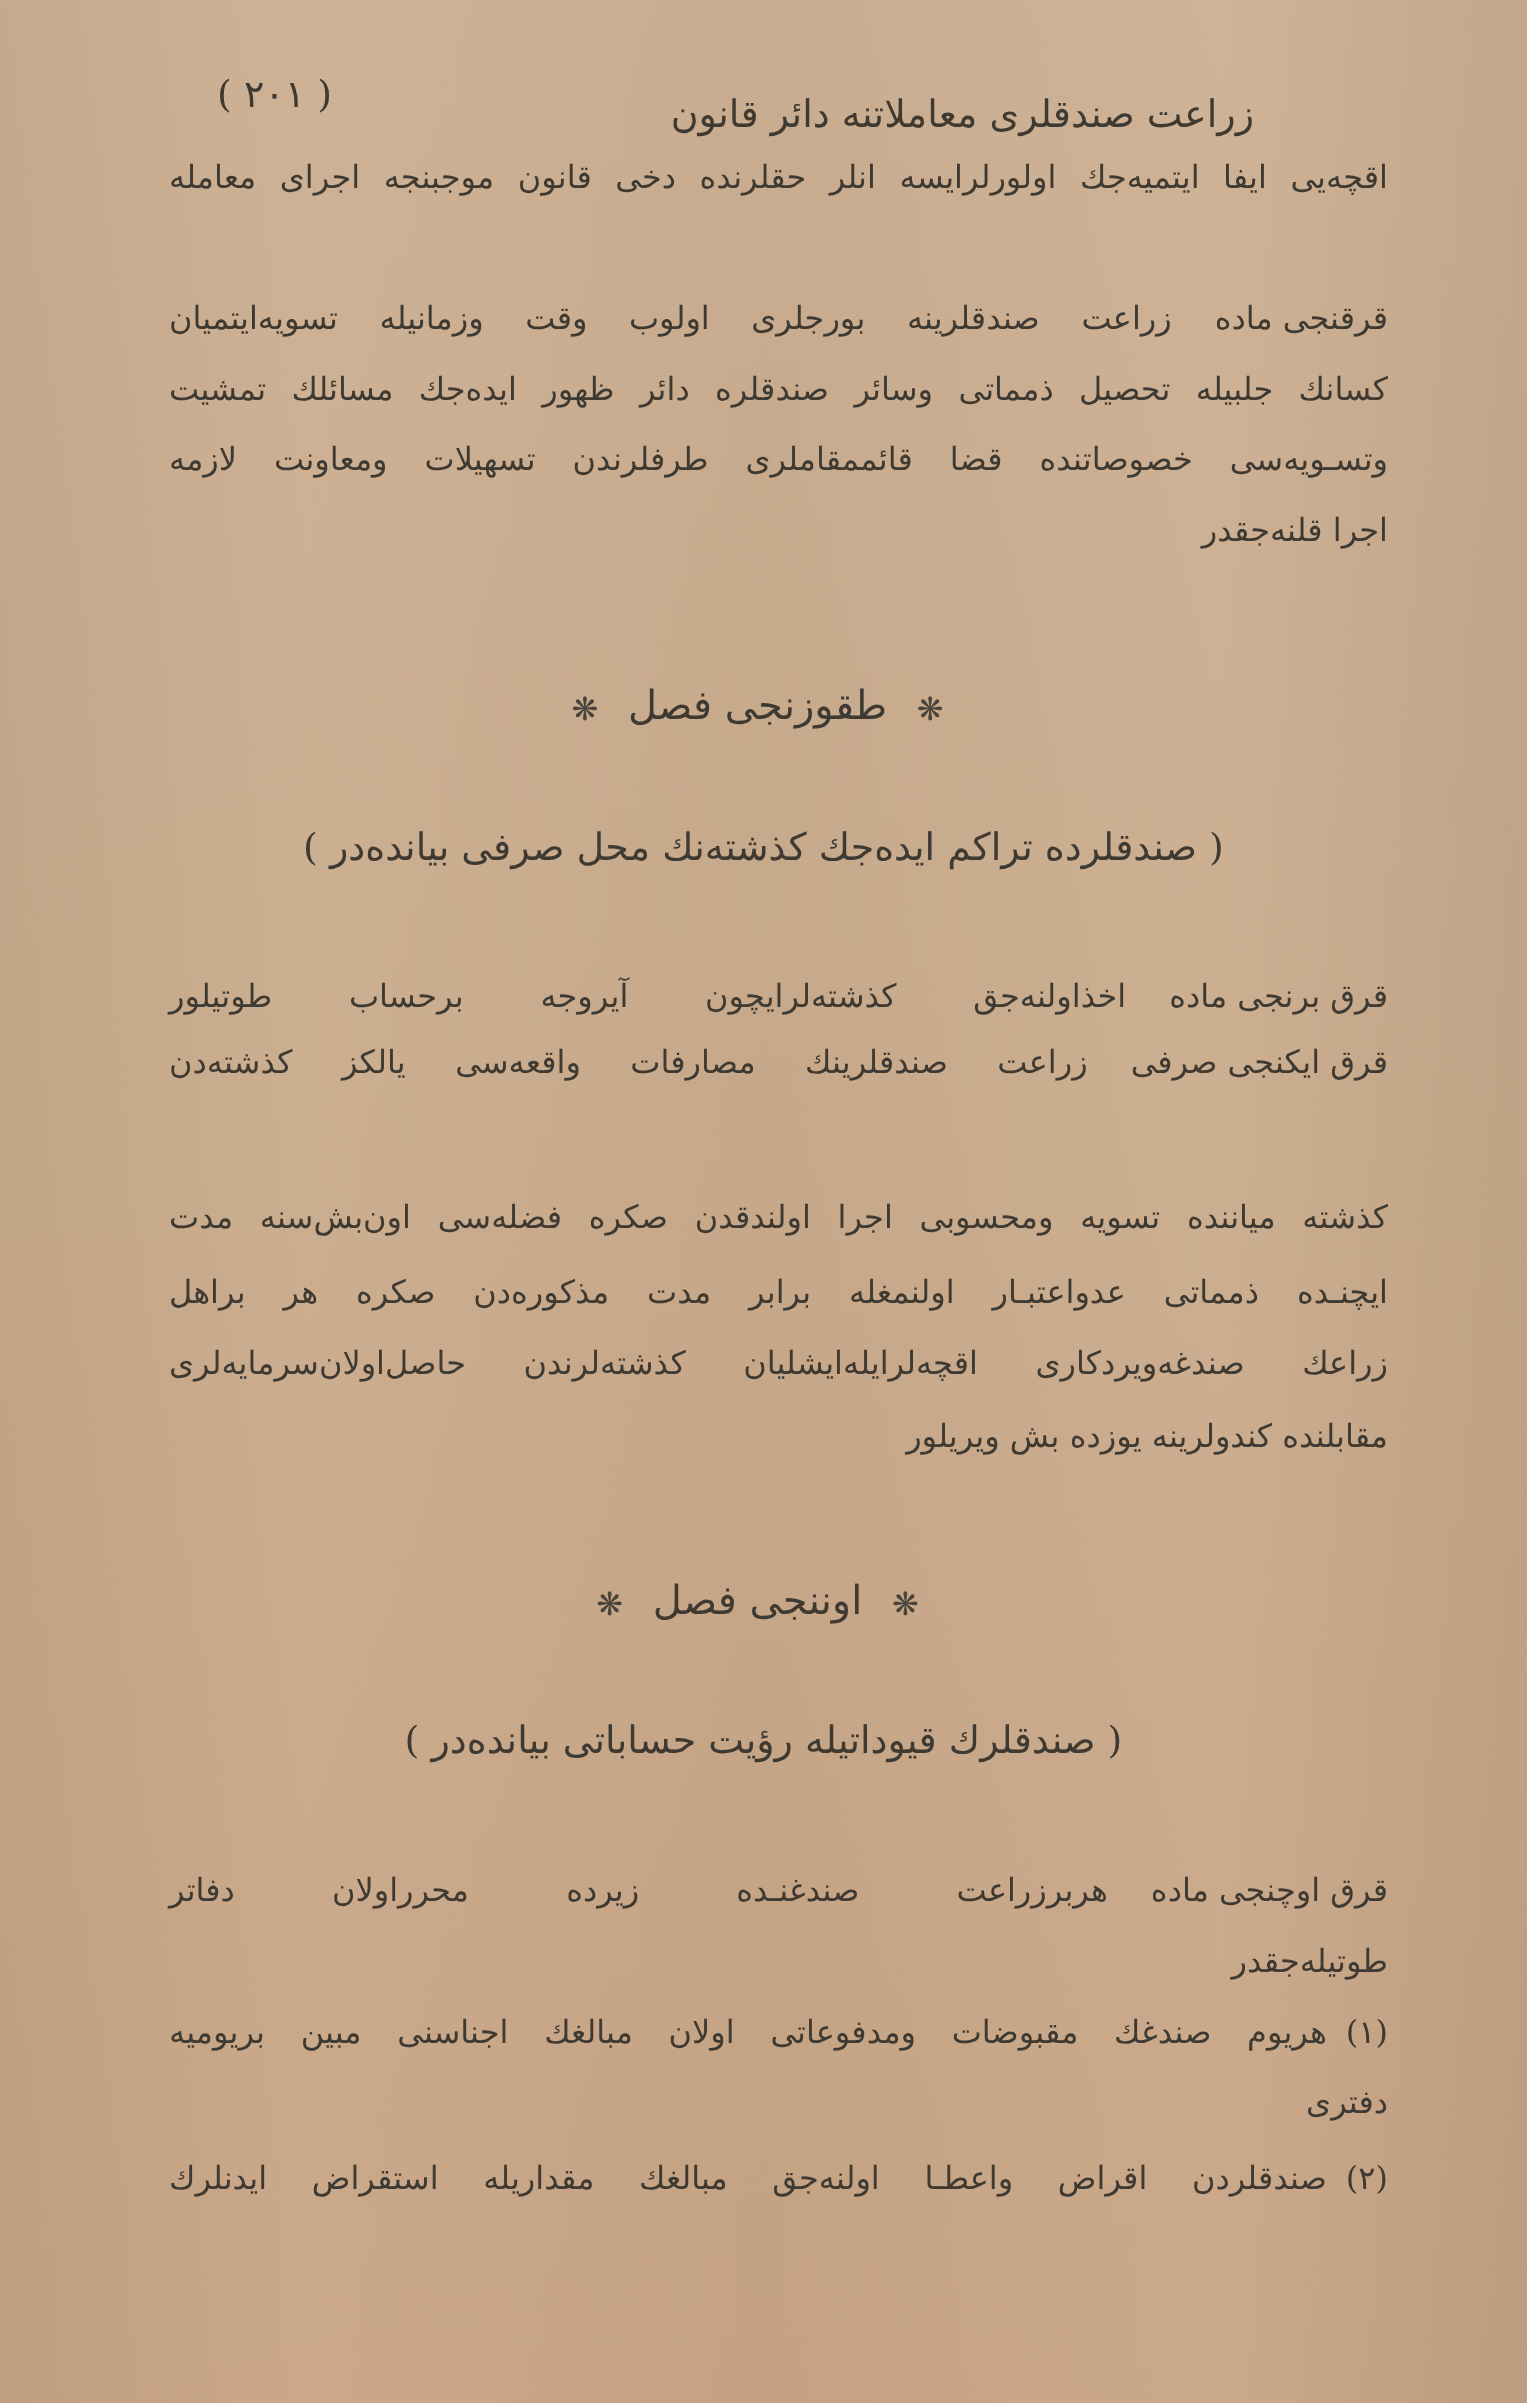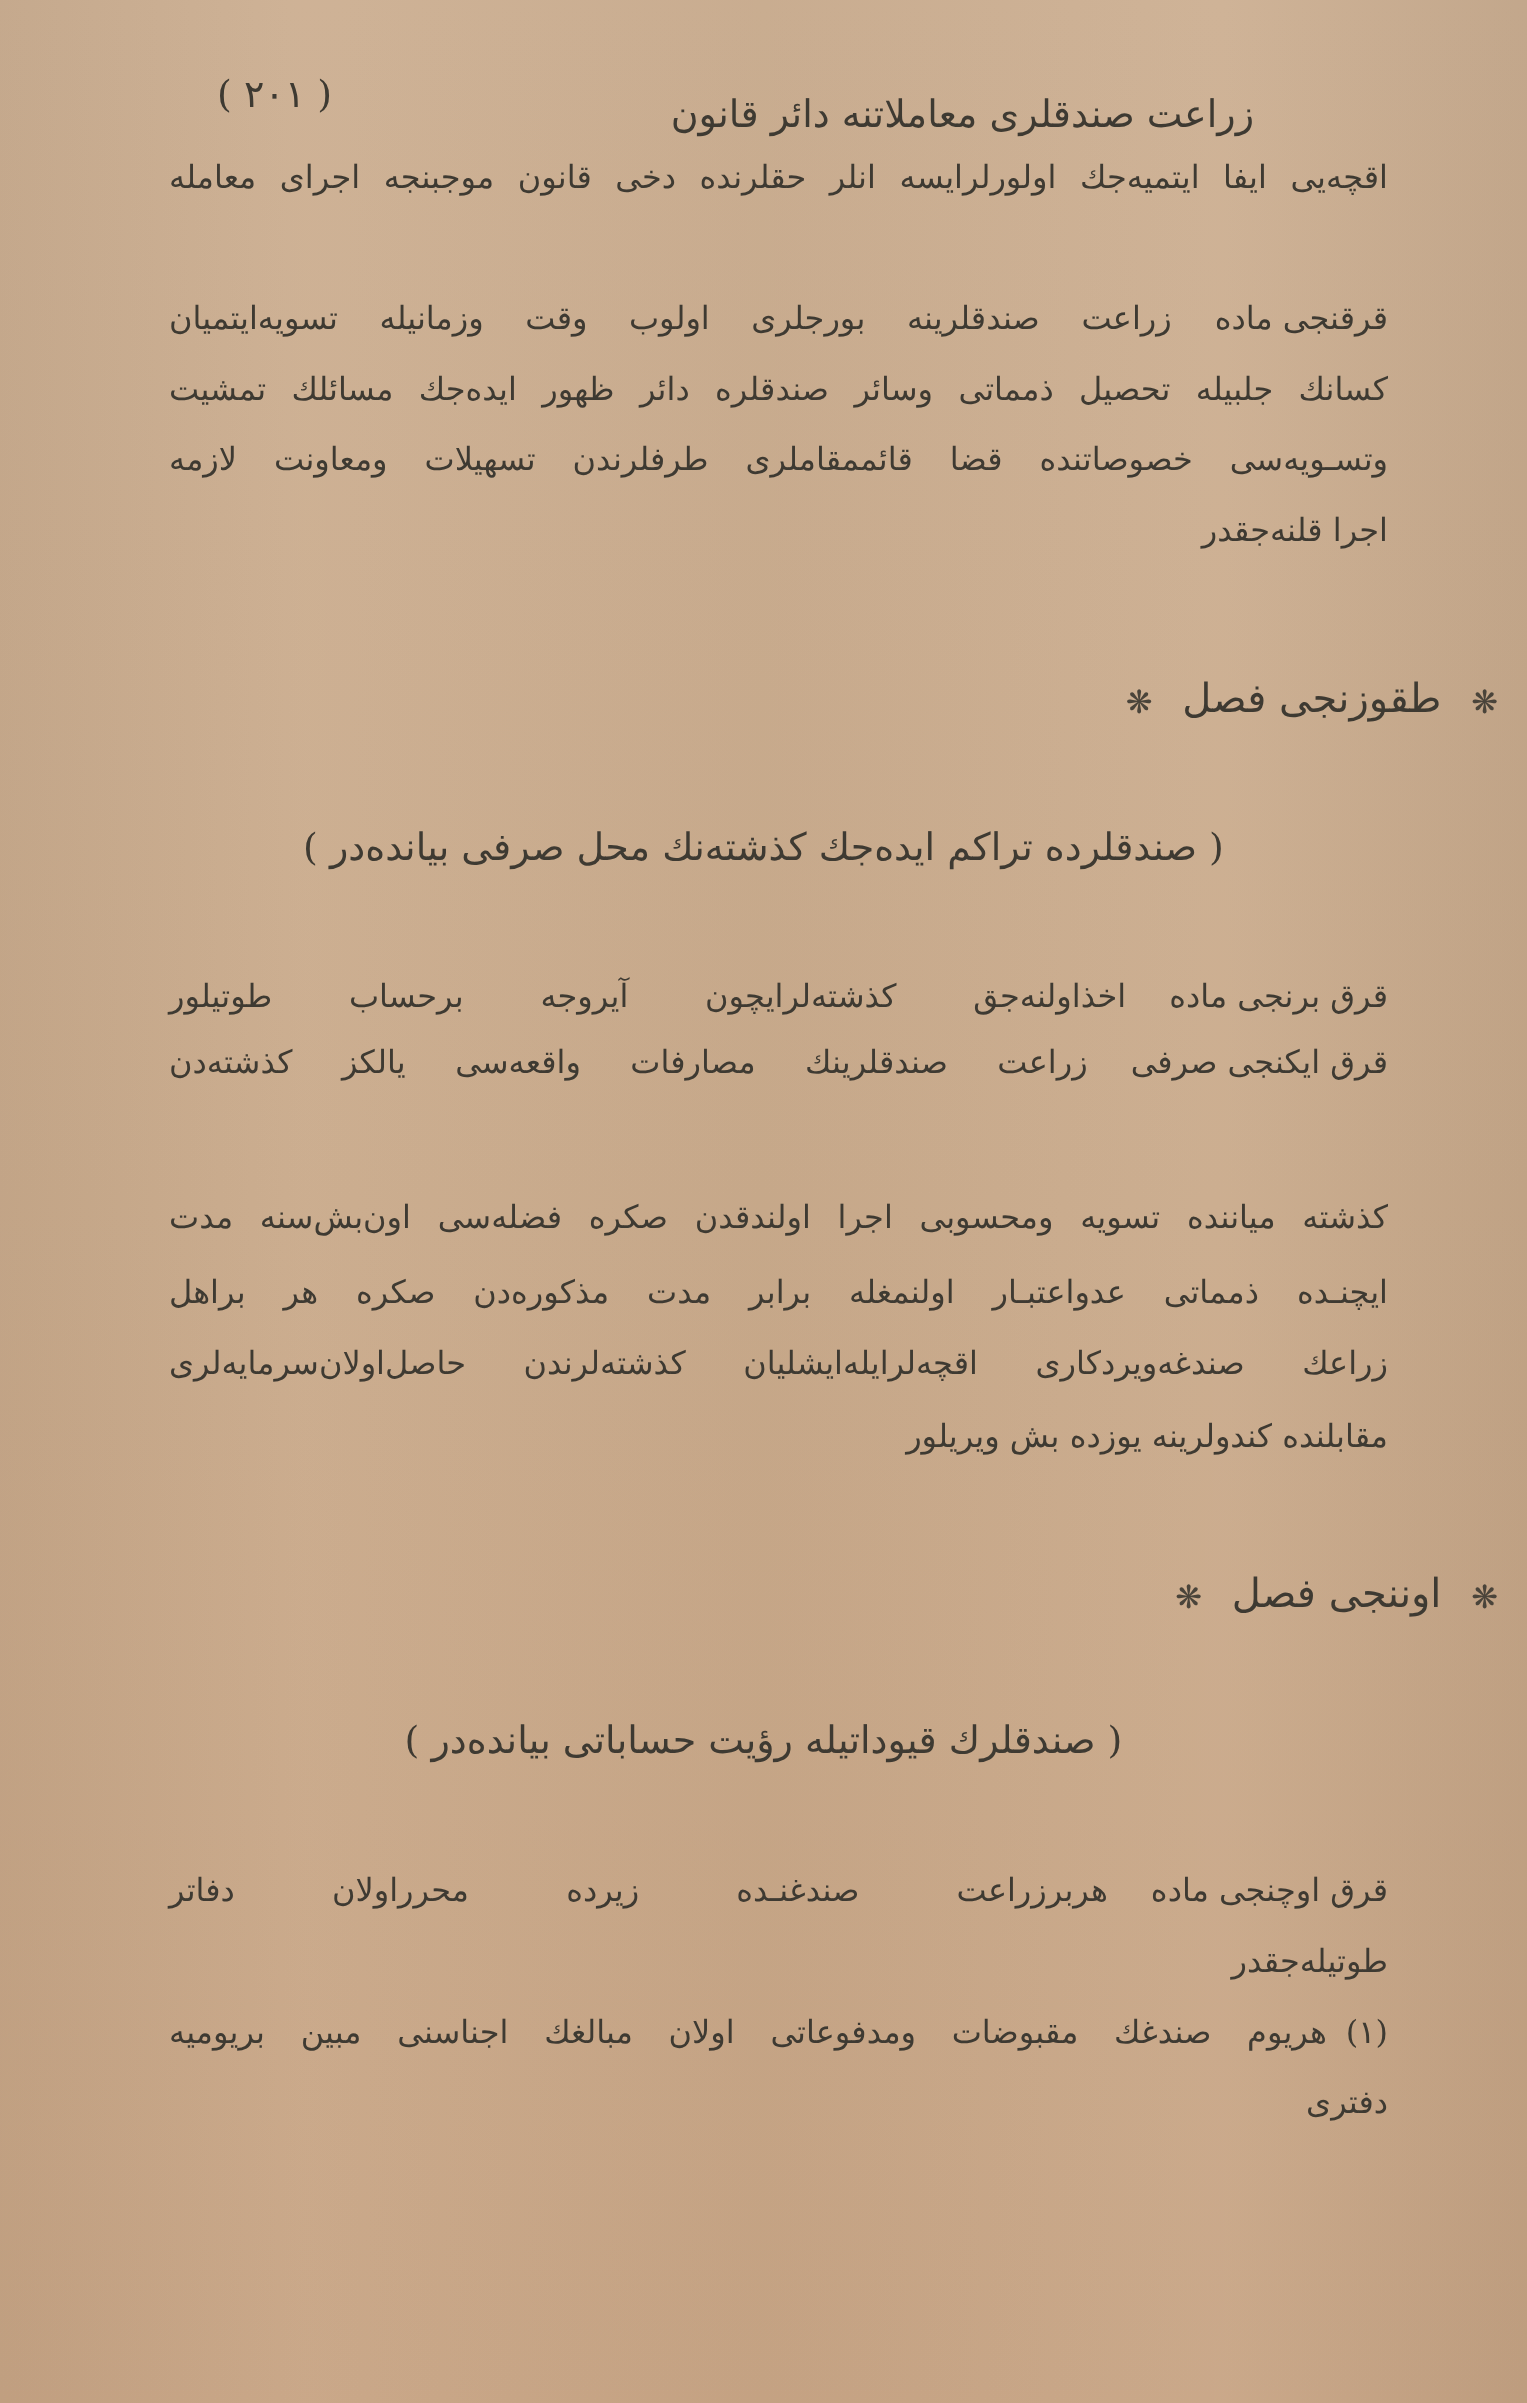--- a/index.html
+++ b/index.html
@@ -60,22 +60,23 @@
       left: 0;
       top: -1.9px;
       font-size: 38px;
       line-height: 56px;
       direction: ltr;
       letter-spacing: 5.6px;
     }
     .chapter {
       position: absolute;
       left: 0; right: 12px;
+      text-align: center;
       font-size: 40px;
-      line-height: 44px;
+      line-height: 59px;
       direction: rtl;
     }
     .chapter .orn {
       display: inline-block;
       font-size: 32px;
       color: #4a443a;
       margin: 0 17px;
       vertical-align: middle;
     }
     .subtitle {
@@ -143,15 +144,18 @@
   <div class="line" style="top:1864px;">
     <span class="madde-label">قرق اوچنجی ماده</span><span>هربرزراعت صندغنـده زیرده محرراولان دفاتر</span>
   </div>
   <div class="line short" style="top:1935px;">طوتیله‌جقدر</div>
 
   <div class="line" style="top:2006px;">
     <span class="num">(۱)</span><span>هریوم صندغك مقبوضات ومدفوعاتی اولان مبالغك اجناسنی مبین بریومیه</span>
   </div>
   <div class="line short" style="top:2076px;">دفتری</div>
 
+  <div class="line" style="top:2152px;">
+    <span class="num">(۲)</span><span>صندقلردن اقراض واعطـا اولنه‌جق مبالغك مقداریله استقراض ایدنلرك</span>
+  </div>
 
 </div>
 
 
 </body></html>

